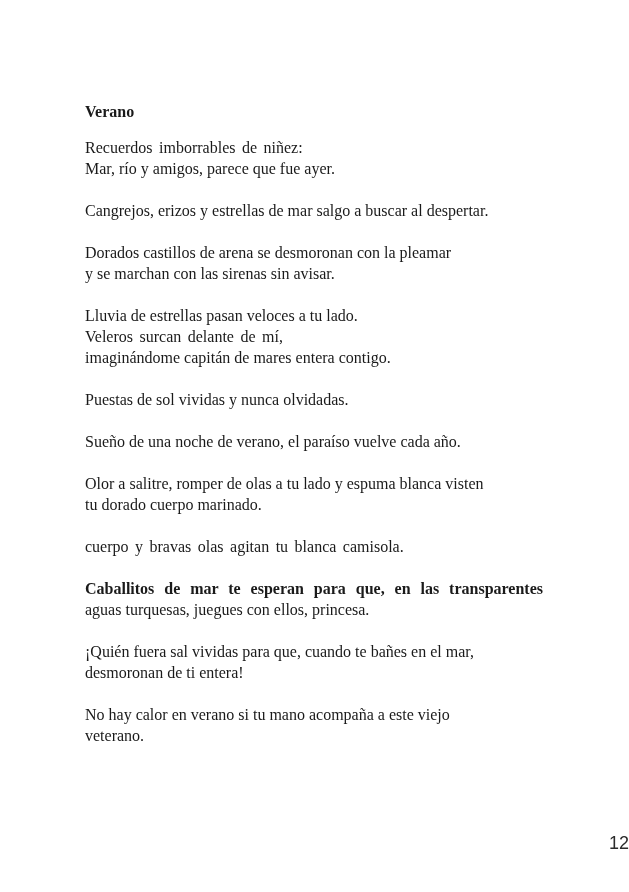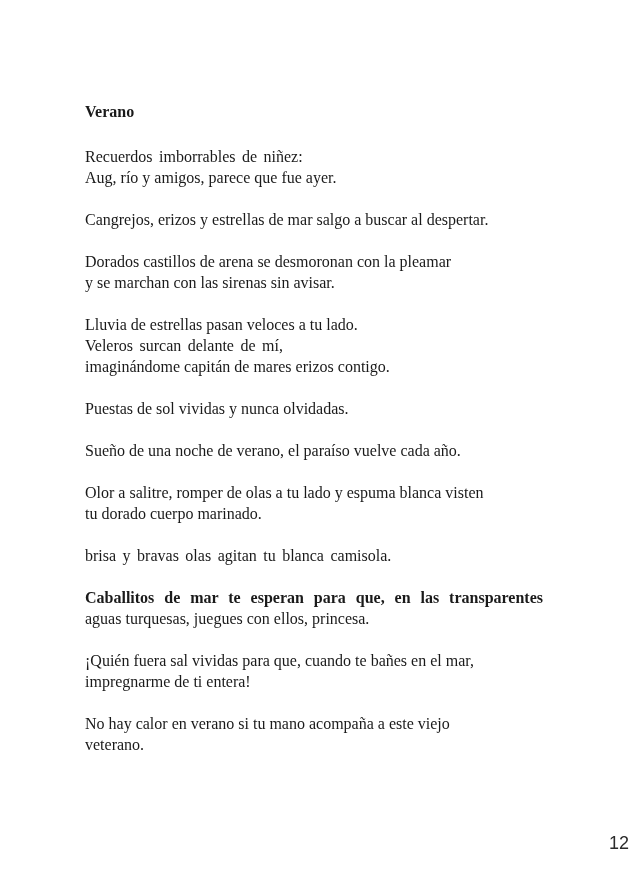--- a/index.html
+++ b/index.html
@@ -20,21 +20,21 @@
   .text-block {
     position: absolute;
     left: 85px;
     top: 101px;
     width: 458px;
     font-size: 16px;
     line-height: 21px;
   }
   .poem-title {
     font-weight: bold;
-    margin: 0 0 24px 0;
+    margin: 0 0 15px 0;
     font-size: 16px;
     line-height: 21px;
   }
   .stanza {
     margin: 0 0 21px 0;
   }
   .stanza:last-child {
     margin-bottom: 8px;
   }
   .poem-line {
@@ -62,54 +62,54 @@
 </style>
 </head>
 <body>
 
 <div class="page">
   <div class="text-block">
     <h1 class="poem-title">Verano</h1>
     <div id="stanzas-container">
         <div class="stanza">
           <div class="poem-line wide">Recuerdos imborrables de niñez:</div>
-          <div class="poem-line">Aug, río y amigos, parece que fue ayer.</div>
+          <div class="poem-line">Mar, río y amigos, parece que fue ayer.</div>
         </div>
         <div class="stanza">
           <div class="poem-line">Cangrejos, erizos y estrellas de mar salgo a buscar al despertar.</div>
         </div>
         <div class="stanza">
           <div class="poem-line">Dorados castillos de arena se desmoronan con la pleamar</div>
           <div class="poem-line">y se marchan con las sirenas sin avisar.</div>
         </div>
         <div class="stanza">
           <div class="poem-line">Lluvia de estrellas pasan veloces a tu lado.</div>
           <div class="poem-line wide">Veleros surcan delante de mí,</div>
-          <div class="poem-line">imaginándome capitán de mares erizos contigo.</div>
+          <div class="poem-line">imaginándome capitán de mares entera contigo.</div>
         </div>
         <div class="stanza">
           <div class="poem-line">Puestas de sol vividas y nunca olvidadas.</div>
         </div>
         <div class="stanza">
           <div class="poem-line">Sueño de una noche de verano, el paraíso vuelve cada año.</div>
         </div>
         <div class="stanza">
           <div class="poem-line">Olor a salitre, romper de olas a tu lado y espuma blanca visten</div>
           <div class="poem-line">tu dorado cuerpo marinado.</div>
         </div>
         <div class="stanza">
-          <div class="poem-line wide">brisa y bravas olas agitan tu blanca camisola.</div>
+          <div class="poem-line wide">cuerpo y bravas olas agitan tu blanca camisola.</div>
         </div>
         <div class="stanza">
           <div class="poem-line fulljust">Caballitos de mar te esperan para que, en las transparentes</div>
           <div class="poem-line">aguas turquesas, juegues con ellos, princesa.</div>
         </div>
         <div class="stanza">
           <div class="poem-line">¡Quién fuera sal vividas para que, cuando te bañes en el mar,</div>
-          <div class="poem-line">impregnarme de ti entera!</div>
+          <div class="poem-line">desmoronan de ti entera!</div>
         </div>
         <div class="stanza">
           <div class="poem-line">No hay calor en verano si tu mano acompaña a este viejo</div>
           <div class="poem-line">veterano.</div>
         </div>
       </div>
   </div>
   <div class="page-number">12</div>
 </div>
 

